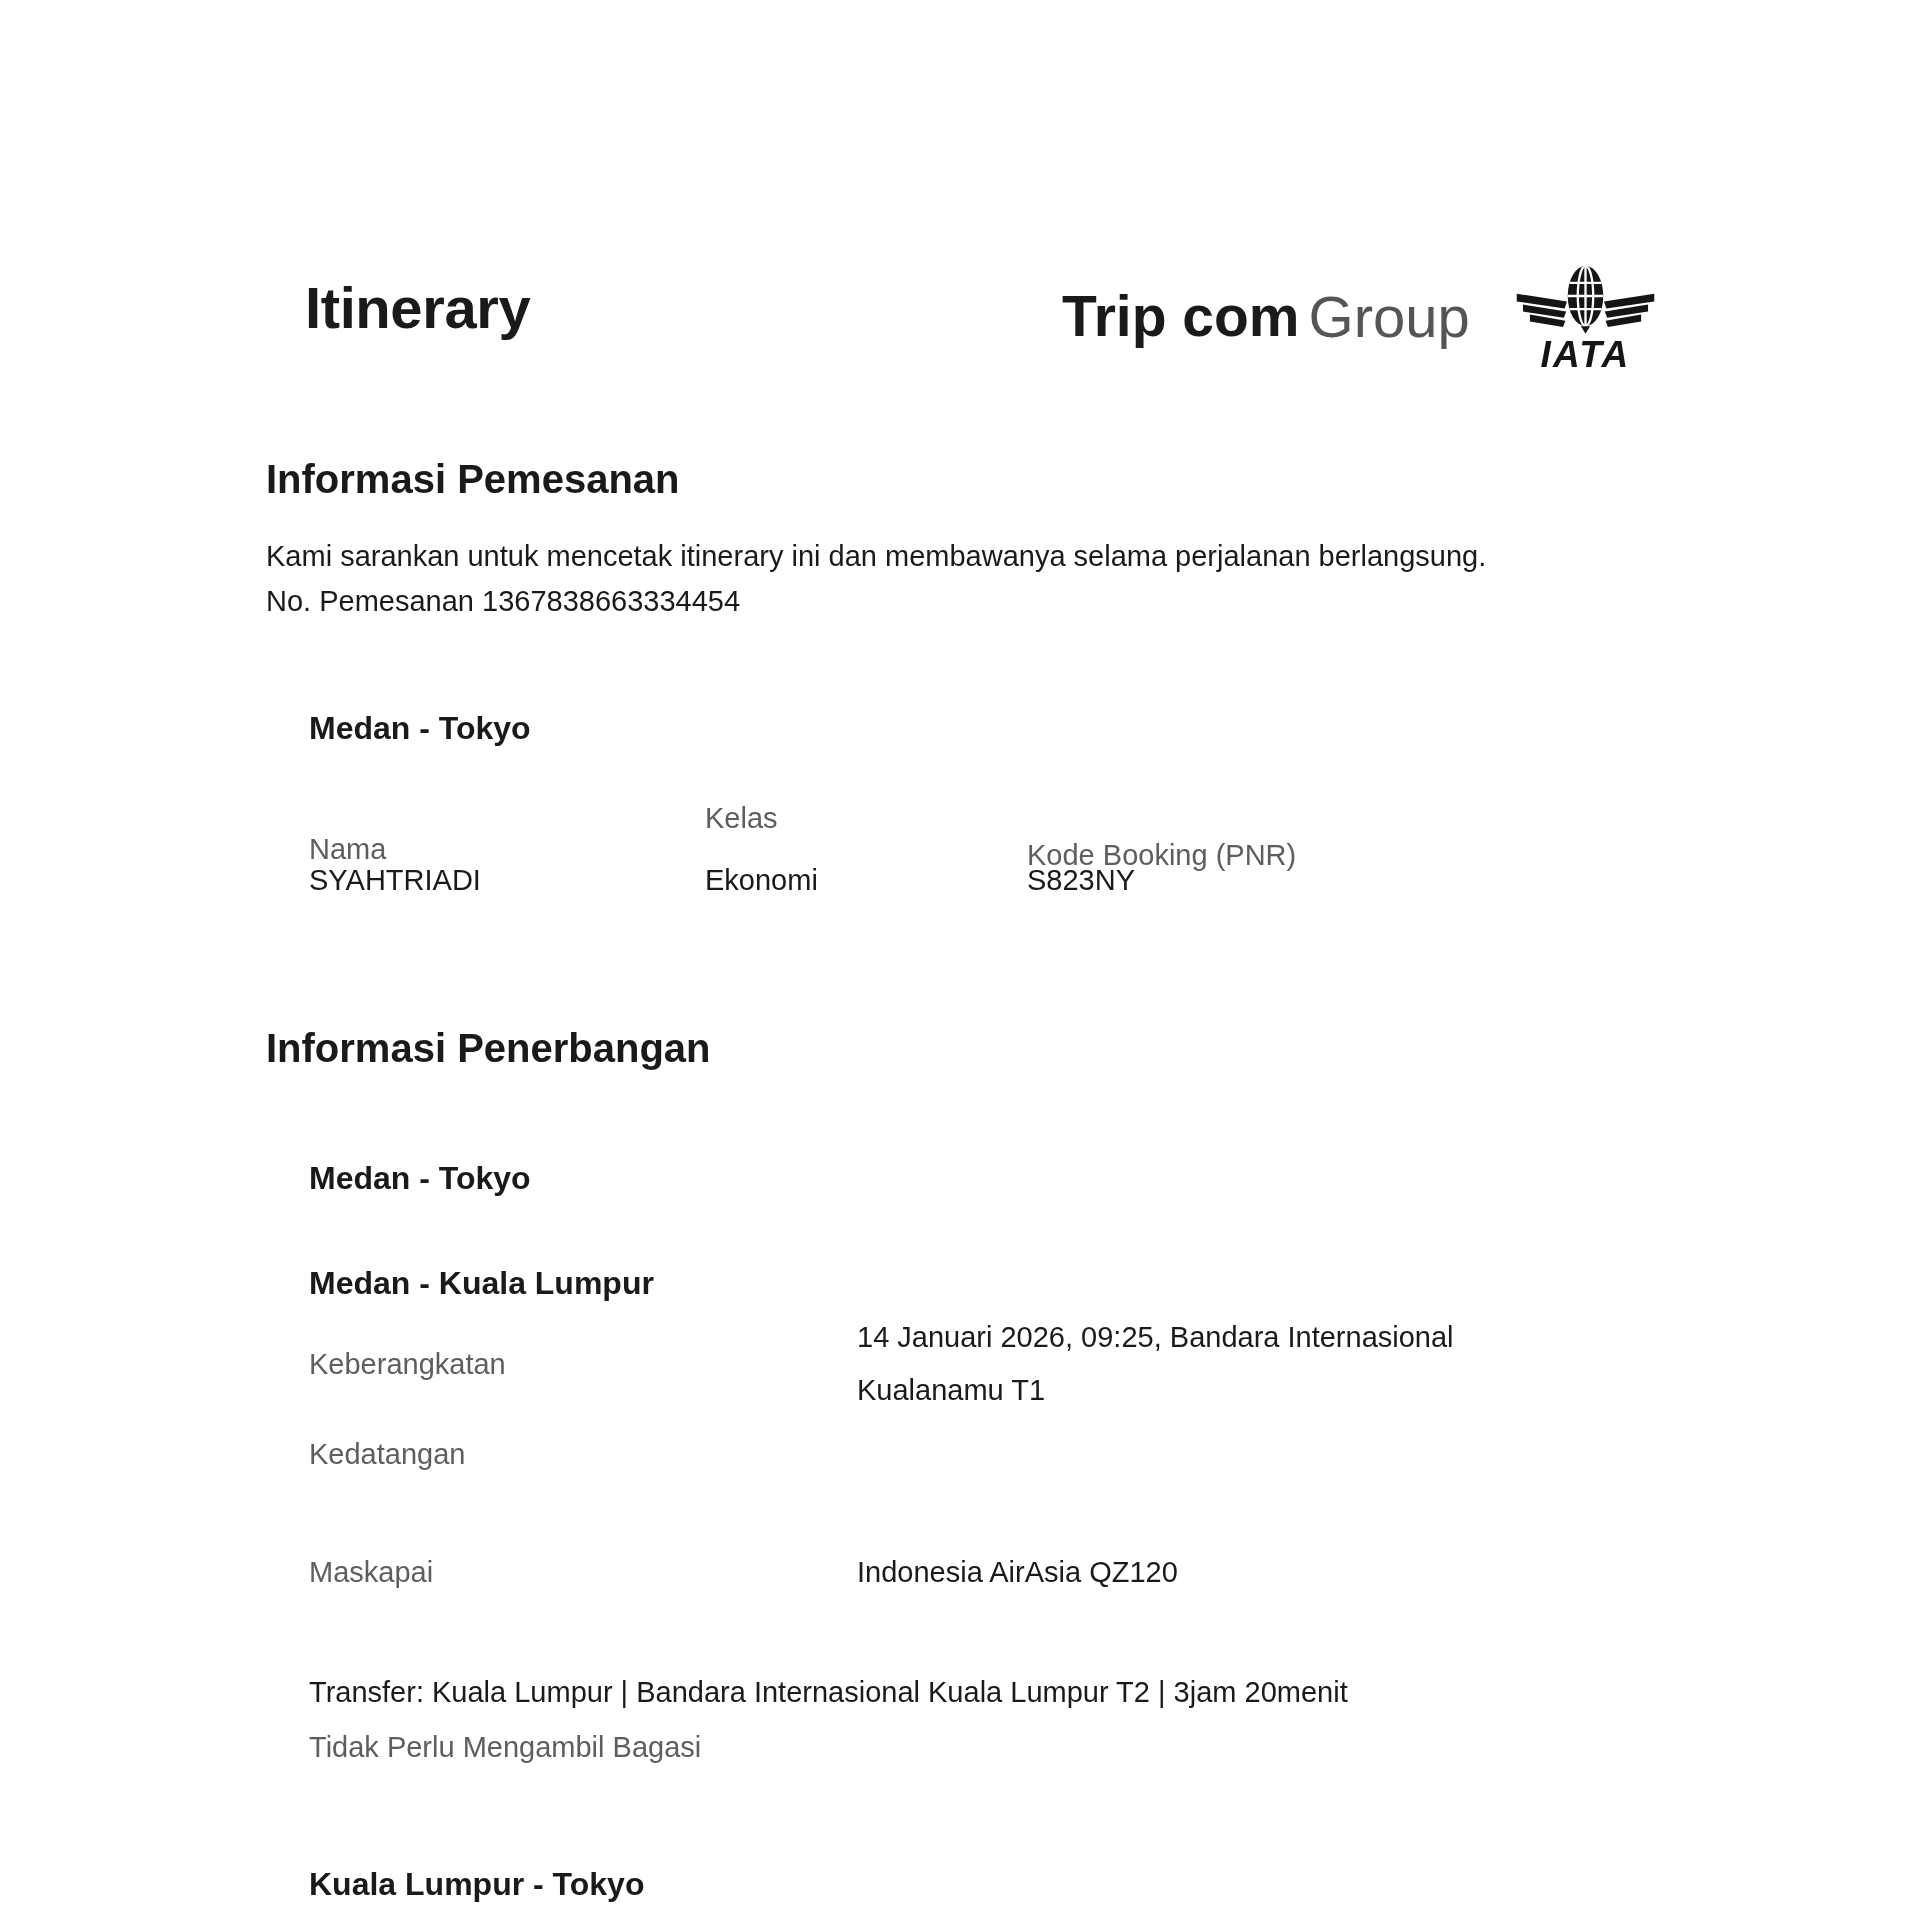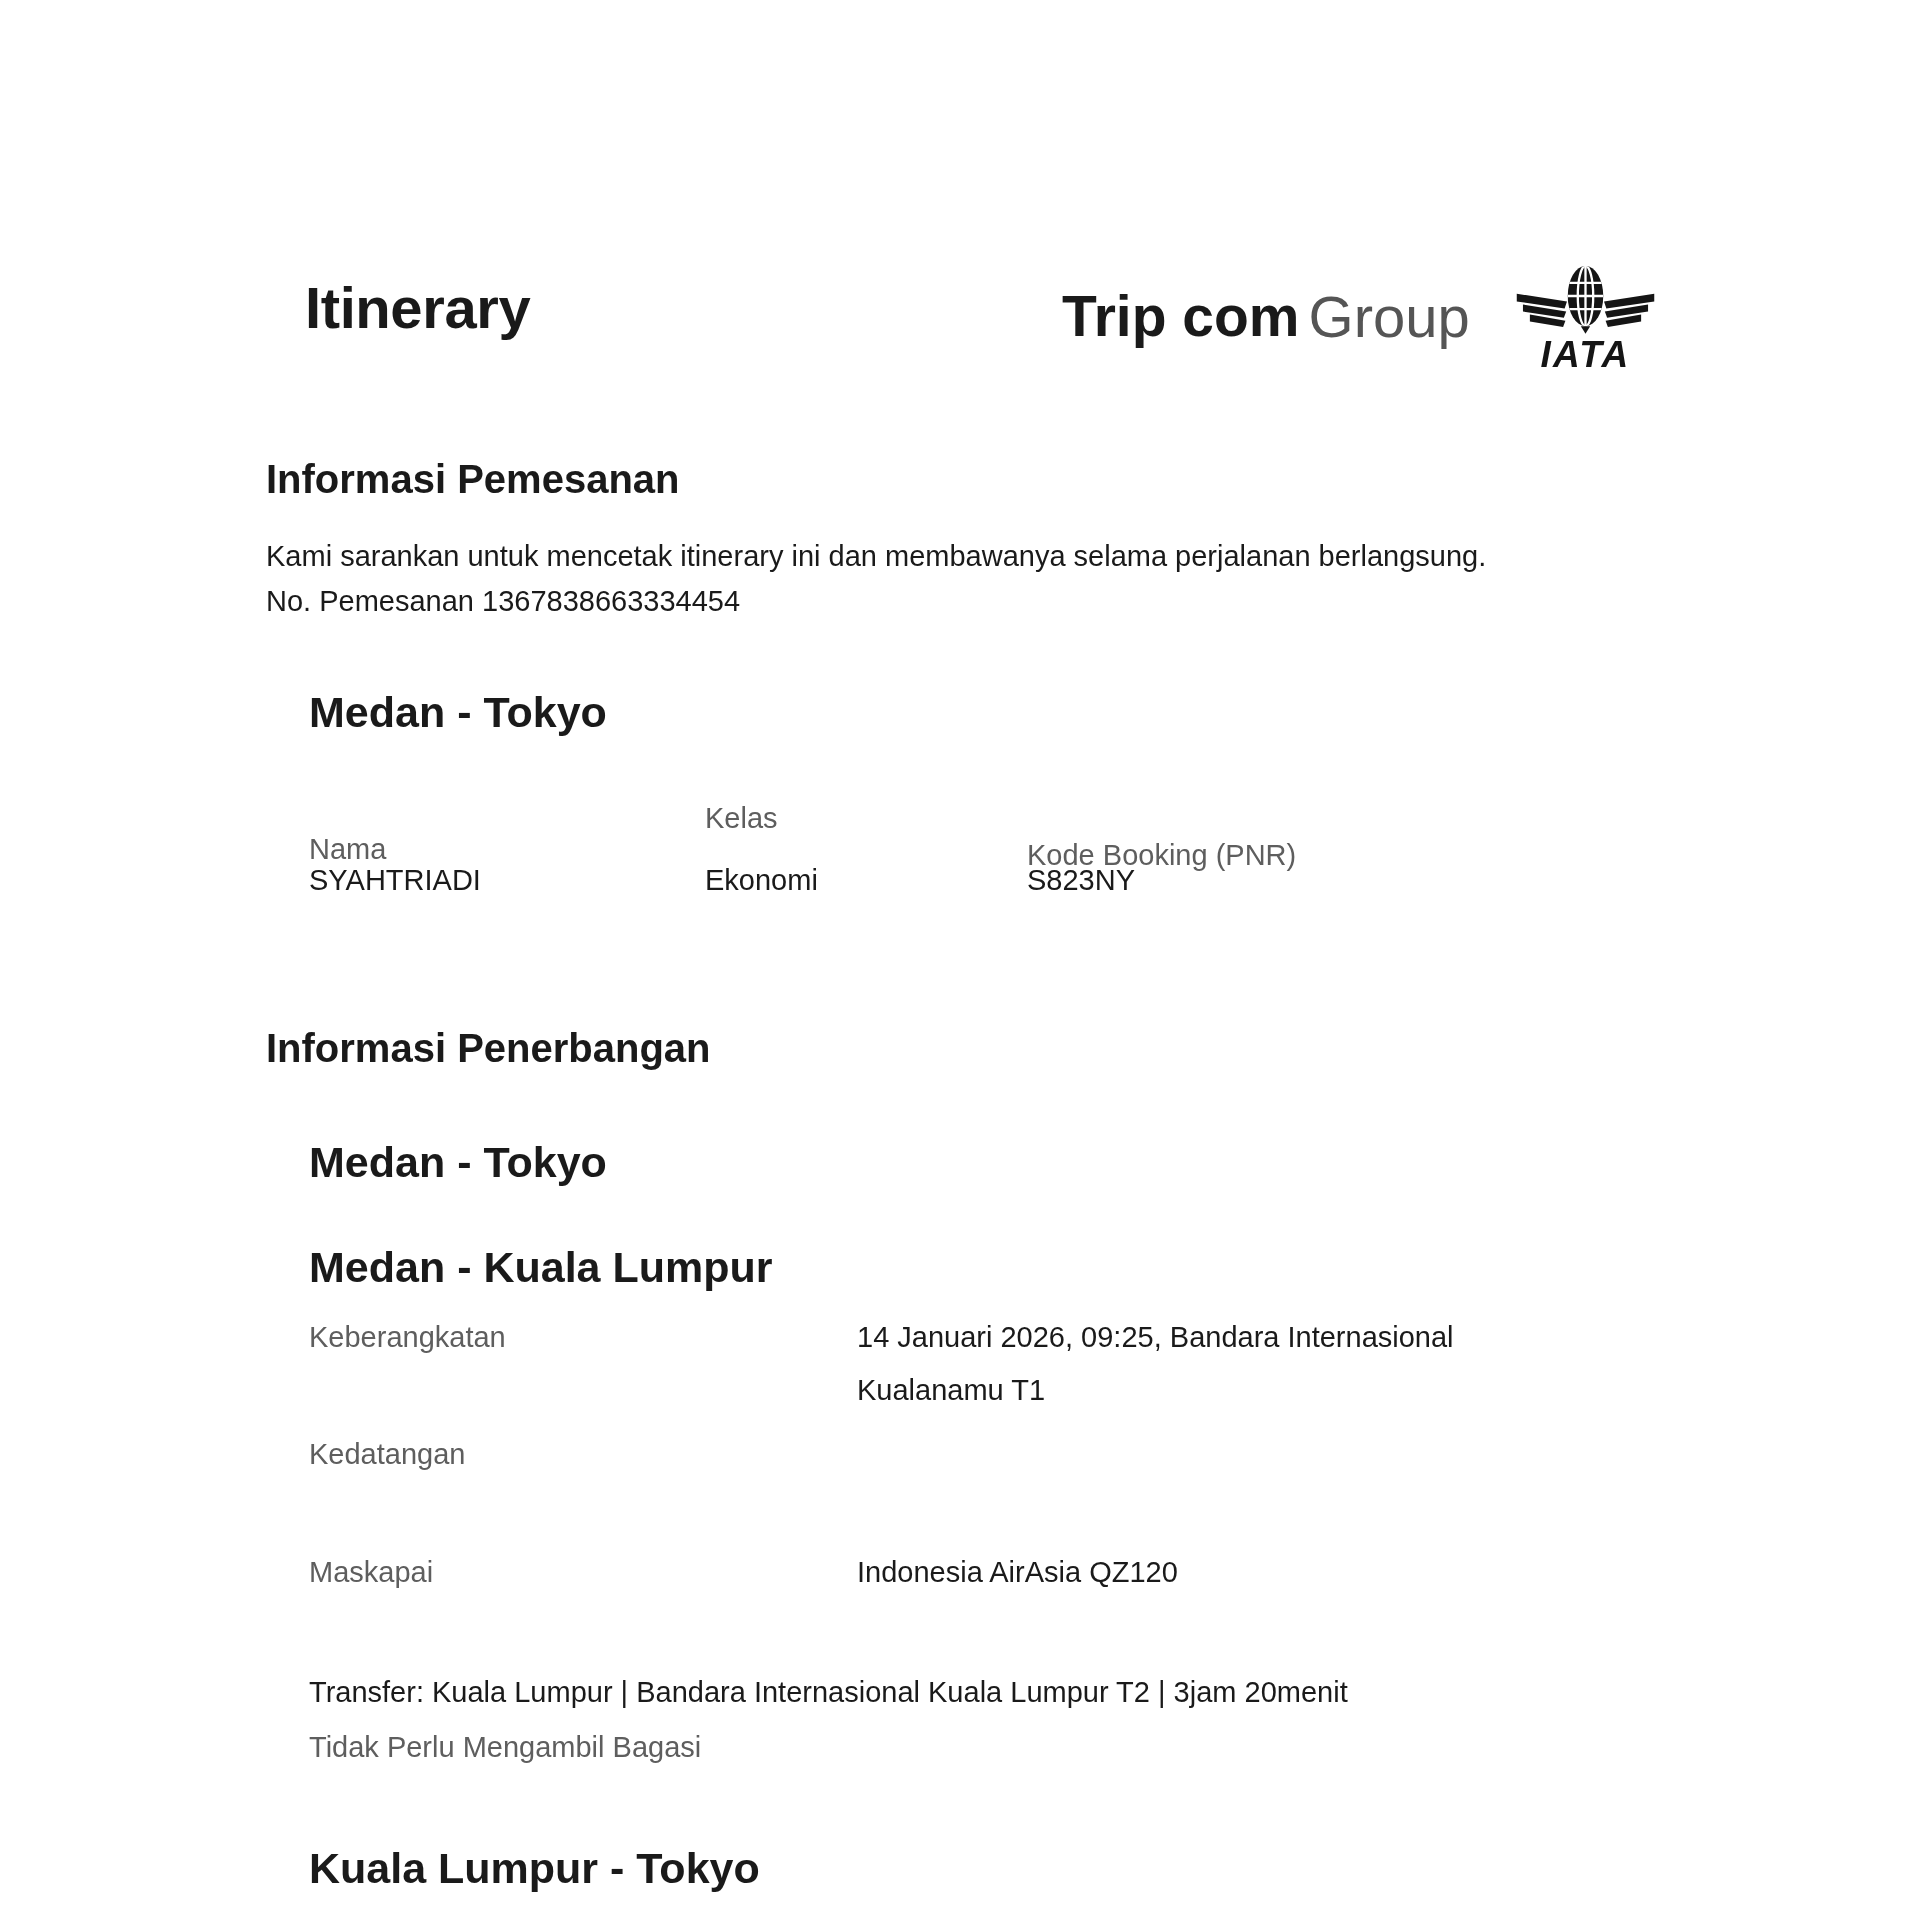--- a/index.html
+++ b/index.html
@@ -9,29 +9,29 @@
     width:1910px;
     height:2703px;
     background:#ffffff;
     font-family:"Liberation Sans","DejaVu Sans",sans-serif;
     color:#1a1a1a;
     overflow:hidden;
   }
   .abs { position:absolute; }
   .h1 { font-size:58px; line-height:58px; font-weight:700; letter-spacing:-0.4px; }
   .h2 { font-size:40px; line-height:40px; font-weight:700; }
-  .h3 { font-size:43px;  line-height:32px;  font-weight:700; }
+  .h3 { font-size:32px;  line-height:32px;  font-weight:700;margin-top:16px; }
   .body-text { font-size:29px; line-height:29px; font-weight:400; }
   .muted { color:#5e5e5e; }
   .brand { display:flex; align-items:flex-start; white-space:nowrap; }
   .brand-bold  { font-size:57px; line-height:57px; font-weight:700; color:#1a1a1a; }
   .brand-light { font-size:58px; line-height:58px; font-weight:400; color:#555555; margin-left:9px; }
   .iata { width:139px; text-align:center; }
   .iata-word { font-size:37px; line-height:37px; font-weight:800; font-style:italic; letter-spacing:2.3px; color:#151515; margin-top:0.8px; }
-  .detail-row { display:flex; align-items:flex-start; }
+  .detail-row { display:flex; align-items:center; }
   .detail-label { flex:0 0 548px; font-size:29px; line-height:53px; color:#5e5e5e; }
   .detail-value { width:747px; font-size:29px; line-height:53px; color:#1a1a1a; }
   .cols { white-space:nowrap; }
 </style>
 </head>
 <body>
 
 <div class="page">
 
   <div class="abs h1" style="left:266px; top:279px;margin-left:39px;">Itinerary</div>

